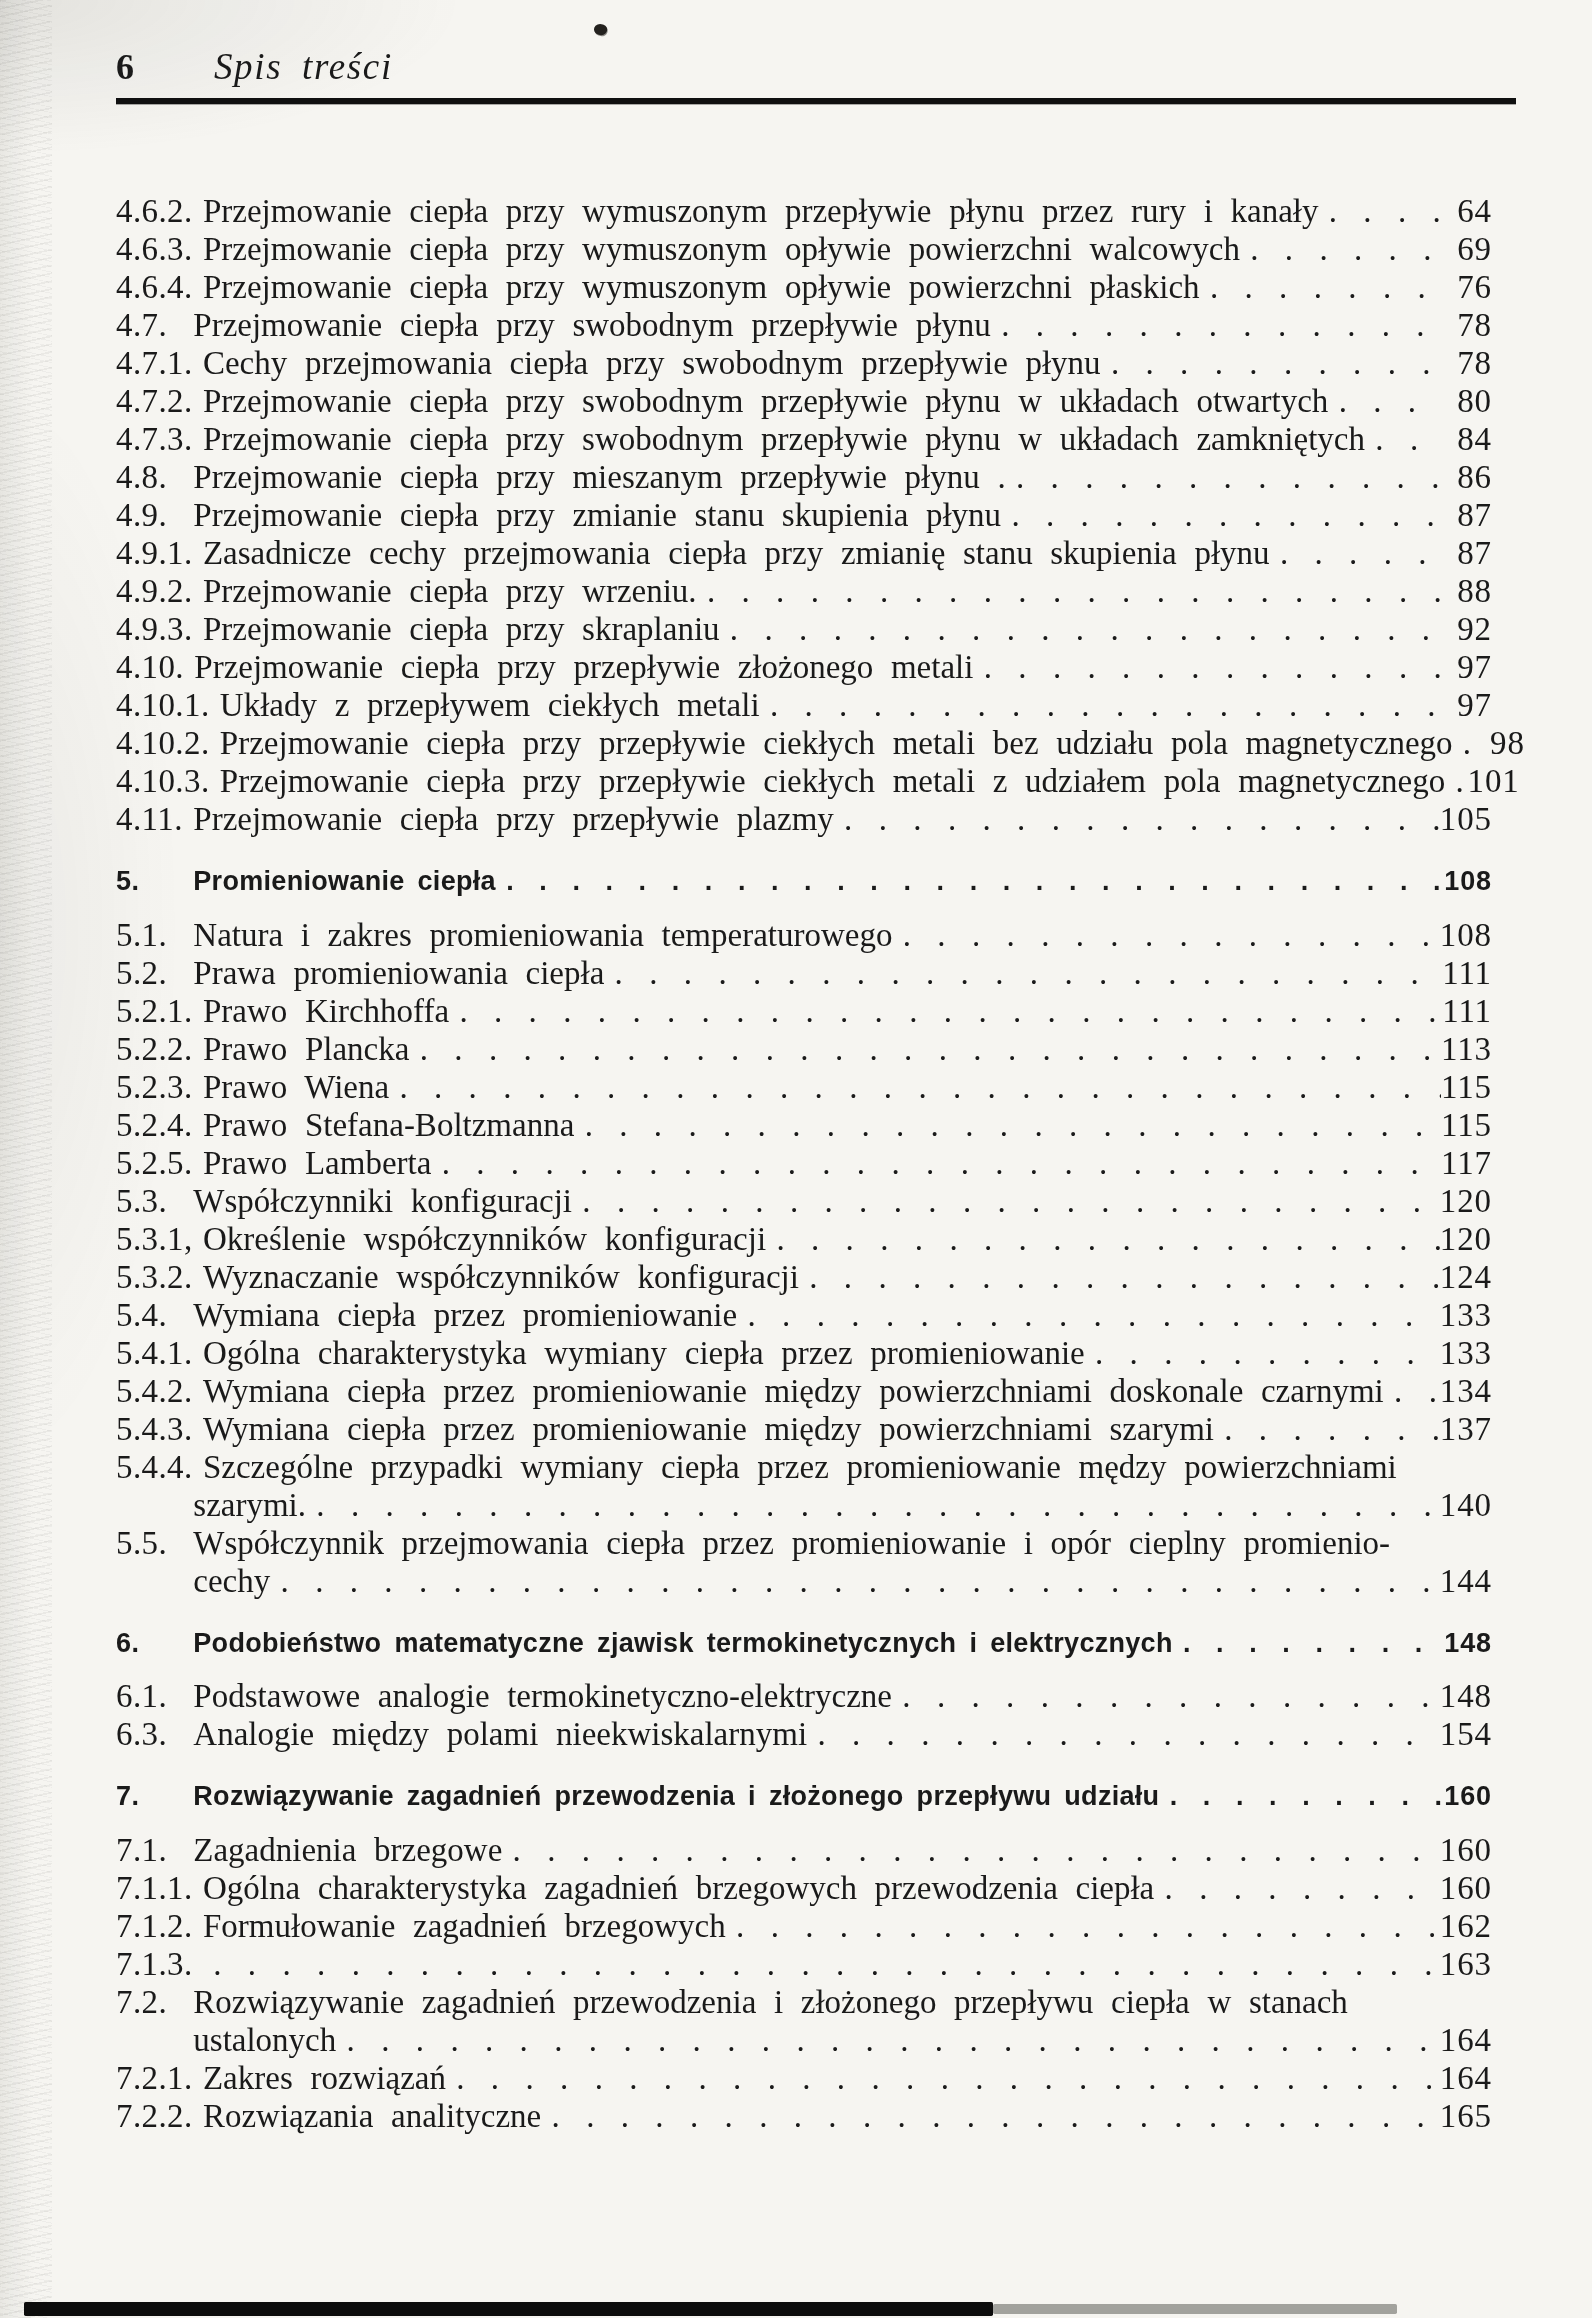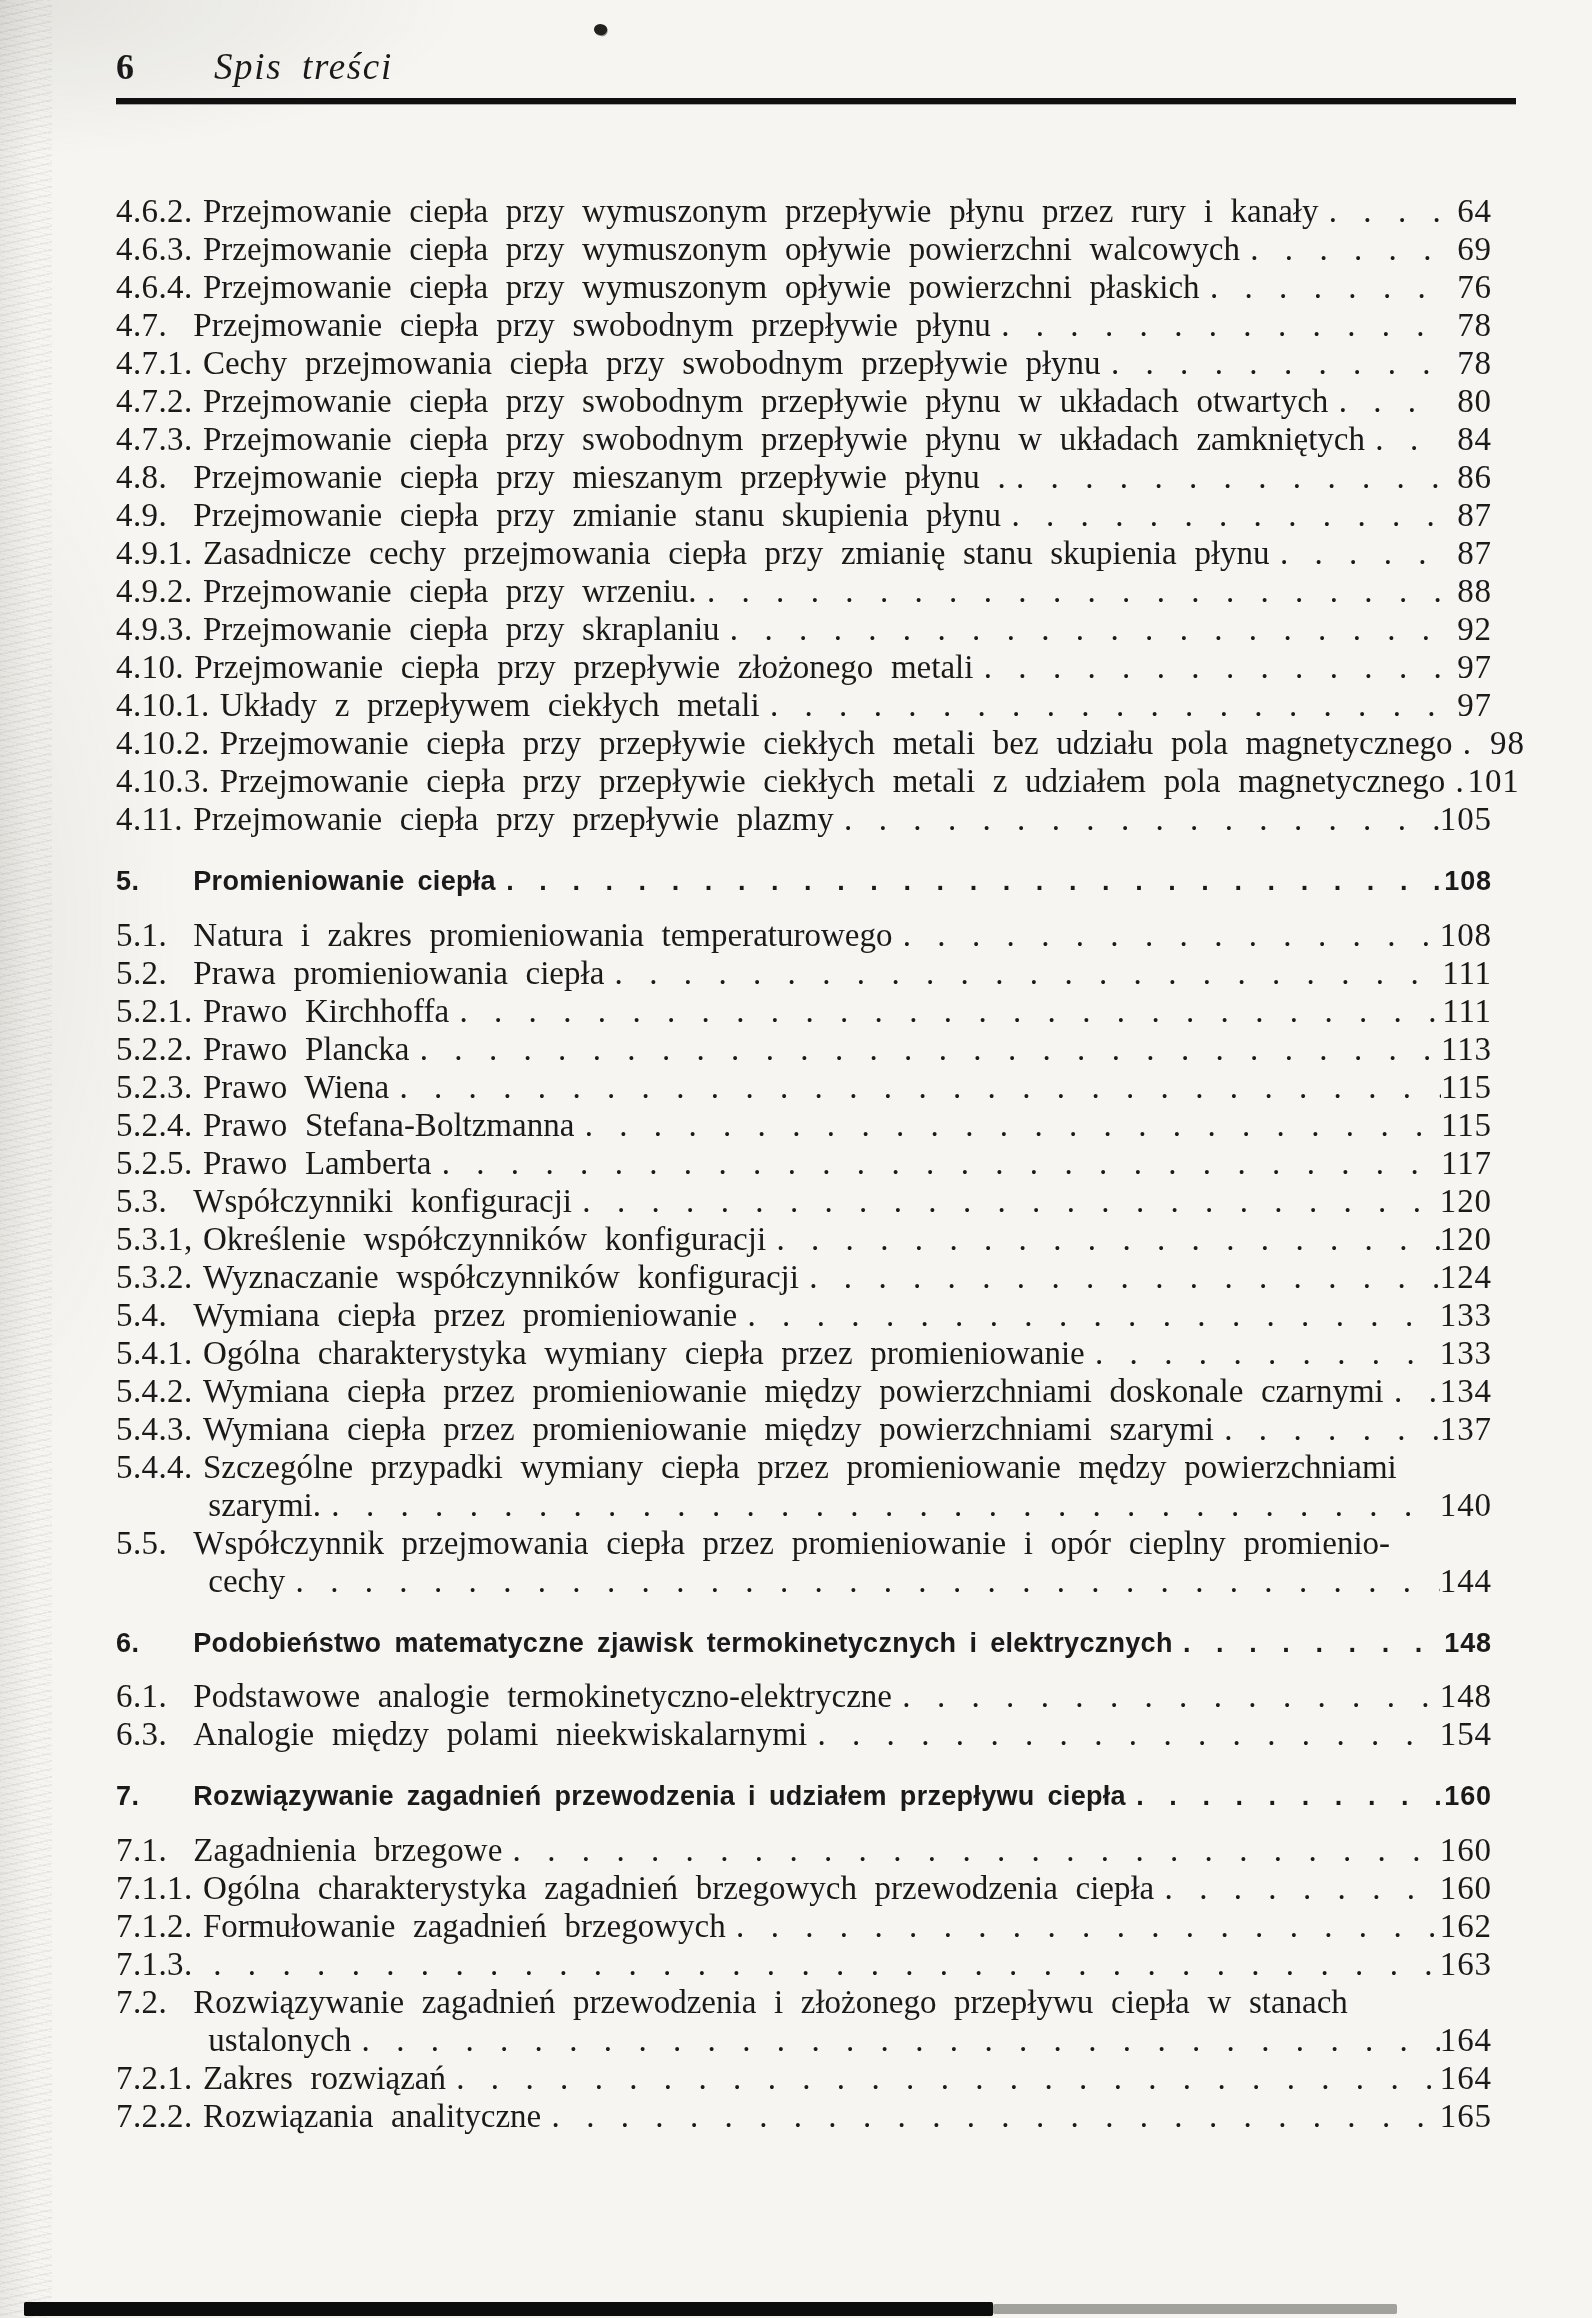--- a/index.html
+++ b/index.html
@@ -87,21 +87,21 @@
   }
   .row.section {
     font-family: "Liberation Sans", sans-serif;
     font-weight: bold;
     font-size: 27px;
     word-spacing: 5.2px;
     letter-spacing: 0.3px;
     margin-top: 24px;
     margin-bottom: 15.5px;
   }
-  .row.cont .title { margin-left: 15px; }
+  .row.cont .title { margin-left: 0; }
   
   .ink-blot {
     position: absolute;
     left: 594px;
     top: 24px;
     width: 13px;
     height: 11.2px;
     background: #23211e;
     border-radius: 60% 45% 55% 50%;
     transform: rotate(20deg);
@@ -375,21 +375,21 @@
         <span class="pg">148</span>
       </div>
       <div class="row">
         <span class="num">6.3.</span>
         <span class="title">Analogie między polami nieekwiskalarnymi</span>
         <span class="leader"></span>
         <span class="pg">154</span>
       </div>
       <div class="row section">
         <span class="num">7.</span>
-        <span class="title">Rozwiązywanie zagadnień przewodzenia i udziałem przepływu ciepła</span>
+        <span class="title">Rozwiązywanie zagadnień przewodzenia i złożonego przepływu udziału</span>
         <span class="leader"></span>
         <span class="pg">160</span>
       </div>
       <div class="row">
         <span class="num">7.1.</span>
         <span class="title">Zagadnienia brzegowe</span>
         <span class="leader"></span>
         <span class="pg">160</span>
       </div>
       <div class="row">

